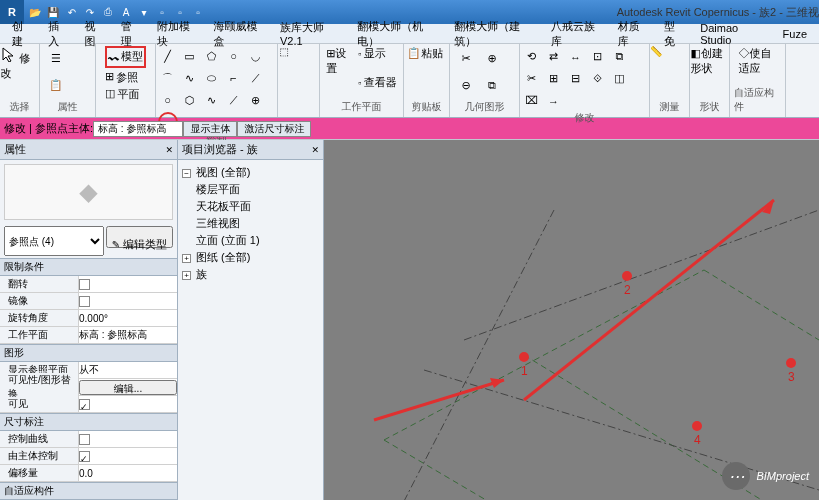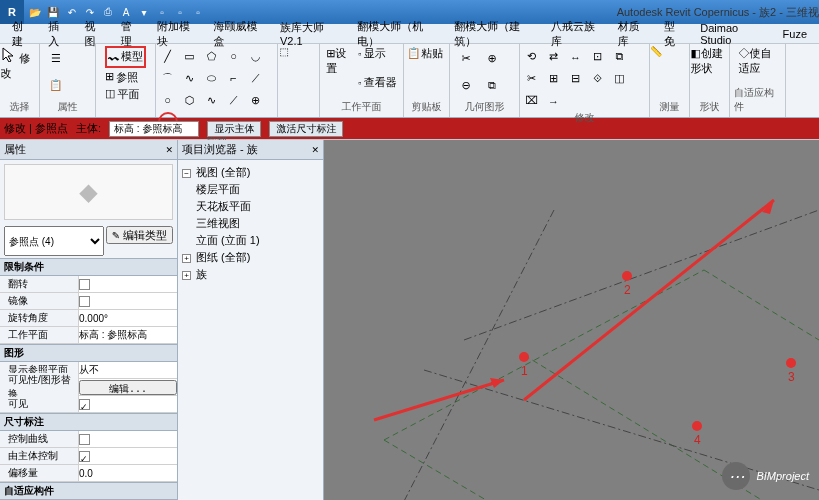--- a/index.html
+++ b/index.html
@@ -13,34 +13,34 @@
 .menu-item{padding:2px 8px;cursor:pointer}
 .ribbon{height:74px;background:#f0f3f7;border-bottom:1px solid #a0b0c0;display:flex}
 .ribbon-group{border-right:1px solid #c0c8d0;padding:2px 4px;display:flex;flex-direction:column;align-items:center;justify-content:space-between}
 .ribbon-group-label{font-size:10px;color:#555;padding:1px 0}
 .ribbon-tools{display:flex;gap:2px;flex-wrap:wrap;align-items:flex-start;flex:1}
 .rbtn{width:24px;height:24px;display:flex;align-items:center;justify-content:center;border:1px solid transparent}
 .rbtn-lg{width:38px;height:50px;flex-direction:column;font-size:10px}
 .rbtn-sm{width:20px;height:20px}
 .highlight-red{border:2px solid #e03030!important}
 .circle-red{border:2px solid #e03030!important;border-radius:50%}
-.optbar{height:22px;background:#b91c1c;display:flex;align-items:center;padding:0 4px;gap:8px;border-bottom:1px solid #c0c8d0}
+.optbar{height:22px;background:#ec4899;display:flex;align-items:center;padding:0 4px;border-bottom:1px solid #c0c8d0}
 .opt-dropdown{background:#fff;border:1px solid #888;padding:0 16px 0 4px;height:16px;font-size:10px}
 .opt-btn{background:#e0e8f0;border:1px solid #888;padding:0 6px;height:16px;font-size:10px}
 .main{display:flex;height:360px}
 .panel{background:#f0f3f7;border-right:1px solid #a0b0c0;display:flex;flex-direction:column}
 .panel-hdr{background:#d8e0ea;padding:2px 4px;display:flex;justify-content:space-between;align-items:center;border-bottom:1px solid #a0b0c0;font-size:10px}
 .panel-hdr .x{cursor:pointer;font-size:9px}
 .props{width:178px}
 .props-img{height:56px;background:#f8f8f8;margin:4px;border:1px solid #ccc;display:flex;align-items:center;justify-content:center;color:#bbb;font-size:24px}
 .props-sel{display:flex;gap:2px;padding:2px 4px}
 .props-sel select{flex:1;font-size:10px;height:30px}
-.props-sel button{font-size:10px;height:18px;padding:0 4px}
+.props-sel button{font-size:10px;height:18px;padding:9px 4px}
 .props-grid{flex:1;overflow:auto}
-.props-cat{background:#d8e0ea;padding:1px 4px;font-size:10px;font-weight:bold;border-top:1px solid #a0b0c0;border-bottom:1px solid #a0b0c0}
+.props-cat{background:#d8e0ea;padding:1px 4px;font-size:10px;font-weight:normal;border-top:1px solid #a0b0c0;border-bottom:1px solid #a0b0c0}
 .props-row{display:flex;border-bottom:1px solid #d0d0d0;height:17px;align-items:center}
 .props-row .k{width:78px;padding-left:8px;font-size:10px;background:#f0f3f7}
 .props-row .v{flex:1;background:#fff;padding-left:0;font-size:10px;height:100%;display:flex;align-items:center;border-left:1px solid #d0d0d0}
 .chk{width:11px;height:11px;border:1px solid #888;display:inline-block}
 .chk.on::after{content:"✓";font-size:9px;line-height:9px}
 .browser{width:146px}
 .tree{padding:4px;font-size:10px}
 .tree-item{padding:1px 0 1px 14px;cursor:pointer}
 .tree-item.root{padding-left:0}
 .tree-toggle{display:inline-block;width:9px;height:9px;border:1px solid #888;text-align:center;line-height:7px;font-size:8px;margin-right:2px;background:#fff}
@@ -242,21 +242,21 @@
           <div class="v">标高 : 参照标高</div>
         </div>
         <div class="props-cat">图形</div>
         <div class="props-row">
           <div class="k">显示参照平面</div>
           <div class="v">从不</div>
         </div>
         <div class="props-row">
           <div class="k">可见性/图形替换</div>
           <div class="v">
-            <button style="font-size: 10px; width: 100%; height: 15px; font-family: Liberation Mono, monospace;">编辑...</button>
+            <button style="font-size: 10px; width: 100%; height: 15px;">编辑...</button>
           </div>
         </div>
         <div class="props-row">
           <div class="k">可见</div>
           <div class="v">
             <span class="chk on"></span>
           </div>
         </div>
         <div class="props-cat">尺寸标注</div>
         <div class="props-row">

